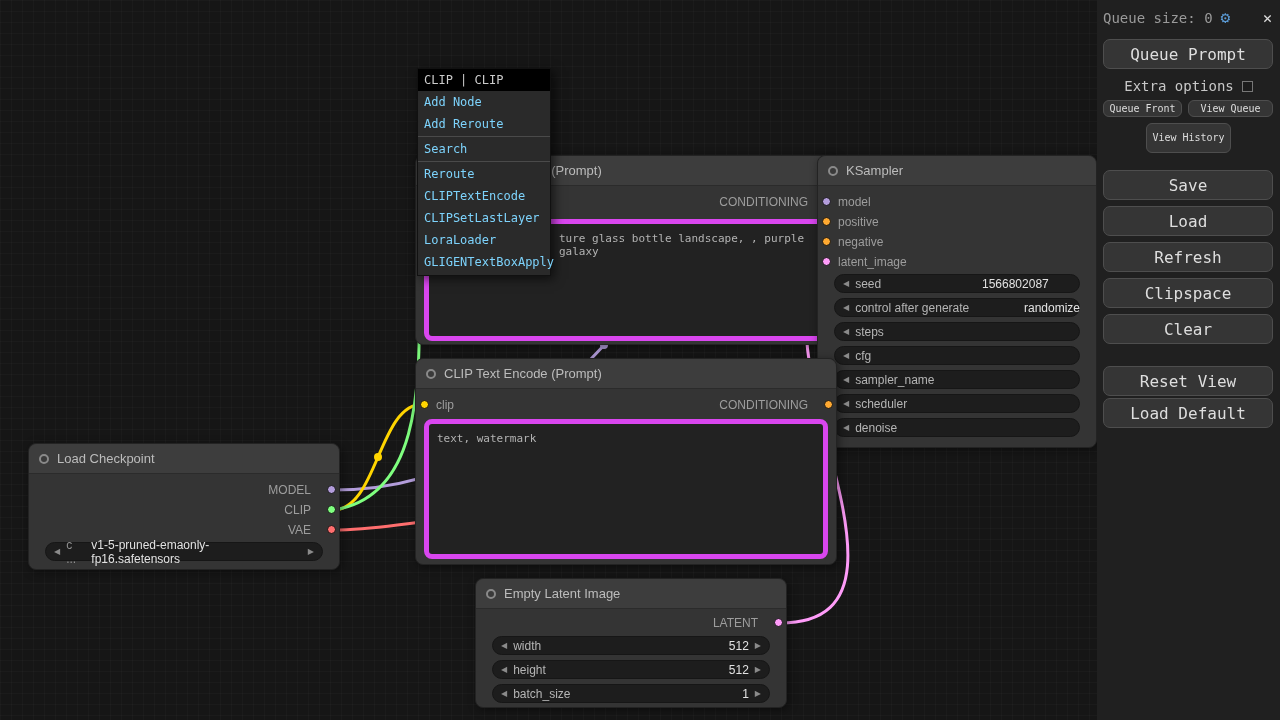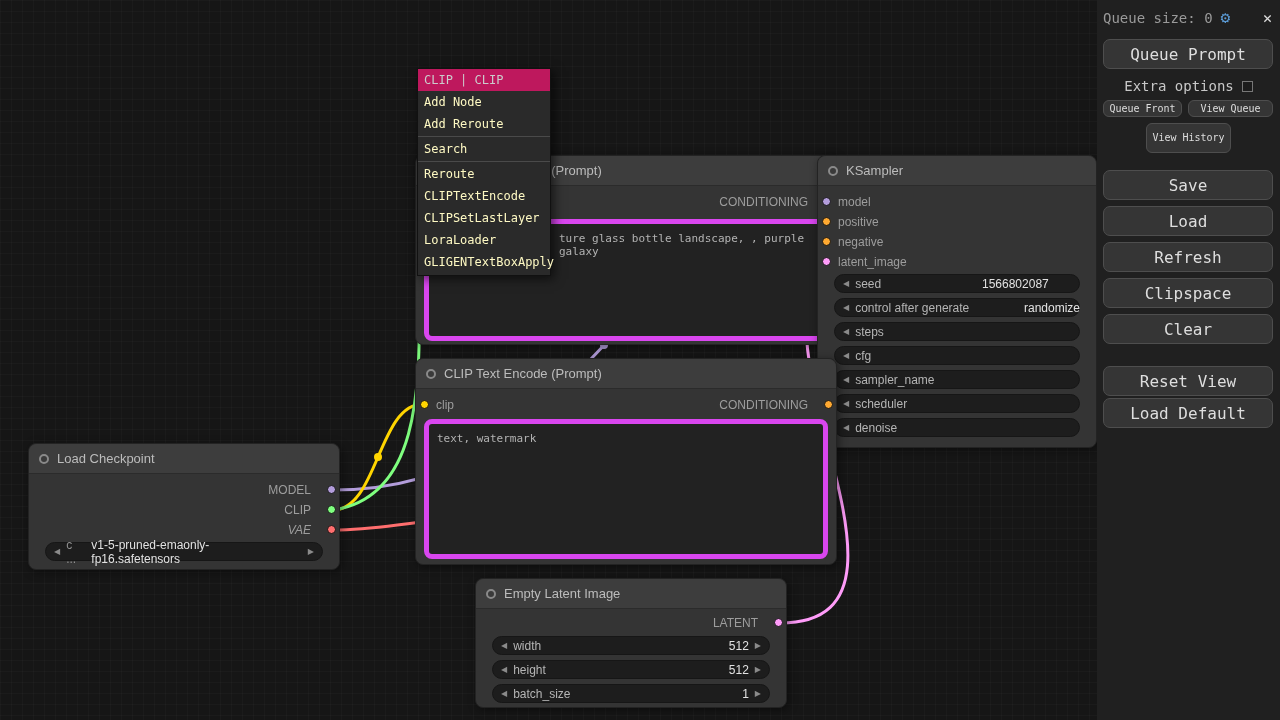--- a/index.html
+++ b/index.html
@@ -76,26 +76,26 @@
 
   
   #ctx-menu {
     position:absolute; left:417px; top:68px; width:134px; z-index:5;
     background:#2a2a2a; border:1px solid #111;
     box-shadow:3px 3px 10px rgba(0,0,0,0.6);
     font-family:"DejaVu Sans Mono", monospace; font-size:12px;
     padding-bottom:2px;
   }
   .ctx-header {
-    background:#be185d; color:#cccccc;
+    background:#000000; color:#cccccc;
     height:22px; display:flex; align-items:center; padding:0 6px;
   }
   .ctx-item {
     height:22px; display:flex; align-items:center; padding:0 6px;
-    color:#fef9c3; cursor:pointer;
+    color:#7dd3fc; cursor:pointer;
   }
   .ctx-sep { height:1px; background:#4a4a4a; margin:1px 0; }
 
   
   #sidebar {
     position:absolute; left:1097px; top:0; width:183px; height:720px; z-index:10;
     background:#202020;
     font-family:"DejaVu Sans Mono", monospace;
   }
   .sb-header {
@@ -153,21 +153,21 @@
       <span>Load Checkpoint</span>
     </div>
     <div class="slot out" style="top:38px;">
       <span>MODEL</span>
       <span class="dot" style="background: rgb(179, 157, 219);"></span>
     </div>
     <div class="slot out" style="top:58px;">
       <span>CLIP</span>
       <span class="dot" style="background: rgb(127, 255, 127);"></span>
     </div>
-    <div class="slot out" style="top:78px;font-style:italic;">
+    <div class="slot out" style="top:78px;">
       <span>VAE</span>
       <span class="dot" style="background: rgb(255, 110, 110);"></span>
     </div>
     <div class="widget" style="left:16px; right:16px; top:98px;">
       <span class="arr">◀</span>
       <span class="wlabel" style="color:#8f8f8f;">c ...</span>
       <span class="wvalue">v1-5-pruned-emaonly-fp16.safetensors</span>
       <span class="spacer"></span>
       <span class="arr">▶</span>
     </div>

